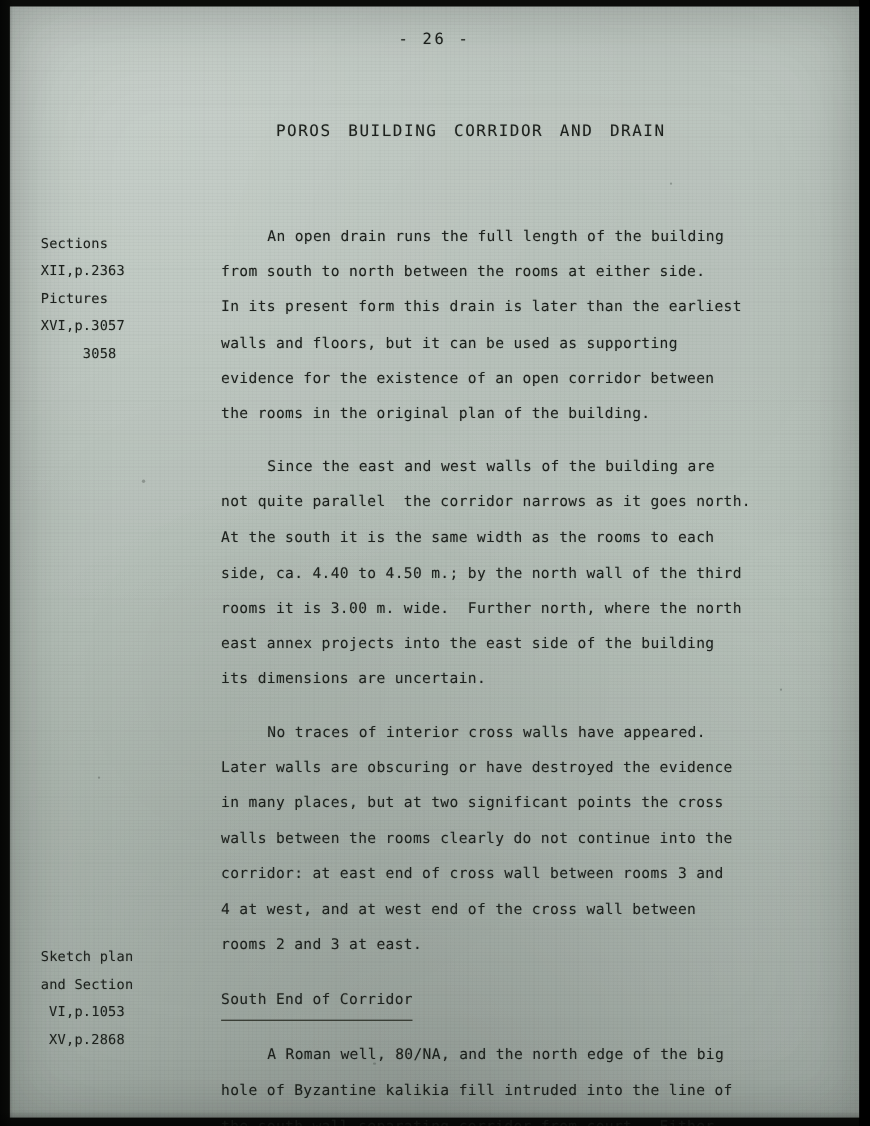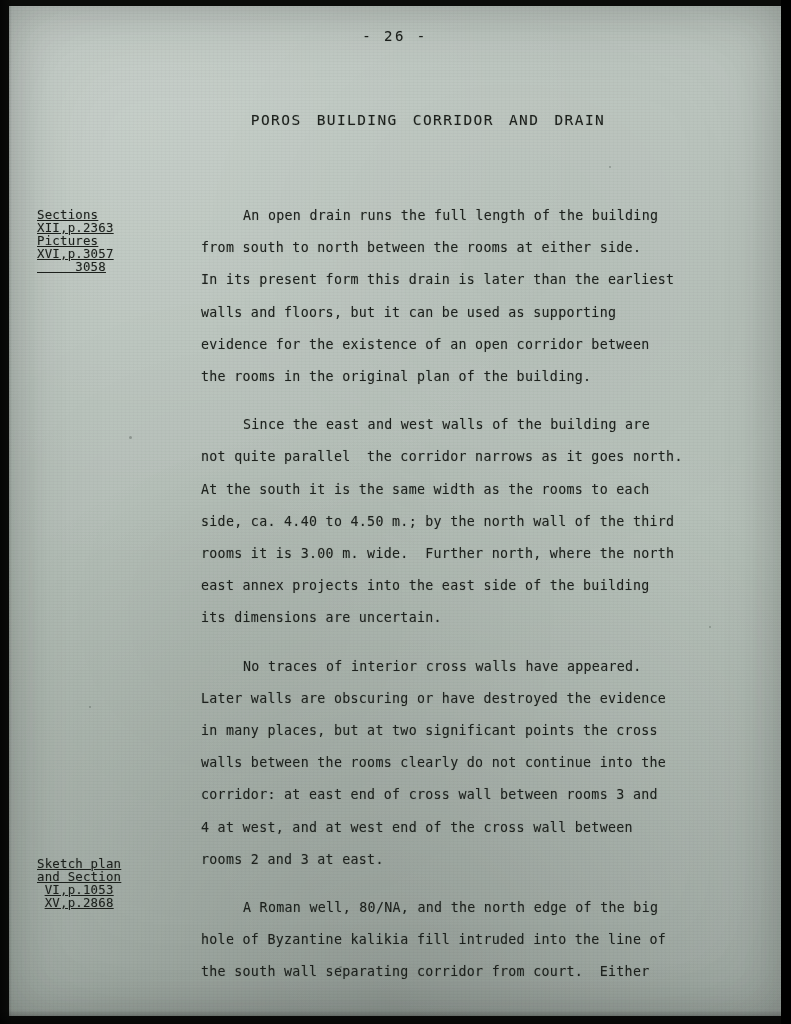--- a/index.html
+++ b/index.html
@@ -95,26 +95,25 @@
   .subhead {
     display: inline-block;
     margin-top: 2px;
     border-bottom: 1px solid #23271f;
     padding-bottom: 1px;
   }
   .margin-note {
     position: absolute;
     left: 28px;
     font-size: 12.4px;
-    line-height: 13px;
+    line-height: 25px;
     color: #1d211d;
     letter-spacing: 0.2px;
     white-space: pre;
     text-shadow: 0 0 1px rgba(40,45,40,0.3);
-    text-decoration: underline;
   }
   #margin-note-1 { top: 202px; }
   #margin-note-2 { top: 851px; text-align: center; }
   .vignette {
     position: absolute;
     inset: 0;
     pointer-events: none;
     box-shadow:
       inset 0 0 40px rgba(0,0,0,0.10),
       inset 0 0 120px rgba(0,0,0,0.07);
@@ -174,20 +173,21 @@
 rooms it is 3.00 m. wide.  Further north, where the north
 east annex projects into the east side of the building
 its dimensions are uncertain.</p>
       <p class="indent-first">No traces of interior cross walls have appeared.
 Later walls are obscuring or have destroyed the evidence
 in many places, but at two significant points the cross
 walls between the rooms clearly do not continue into the
 corridor: at east end of cross wall between rooms 3 and
 4 at west, and at west end of the cross wall between
 rooms 2 and 3 at east.</p>
+      <p><span class="subhead">South End of Corridor</span></p>
       <p class="indent-first">A Roman well, 80/NA, and the north edge of the big
 hole of Byzantine kalikia fill intruded into the line of
 the south wall separating corridor from court.  Either</p>
     </div>
 
     <div class="vignette"></div>
   </div>
   <div class="edge-dark-left"></div>
   <div class="edge-dark-bottom"></div>
 </div>

